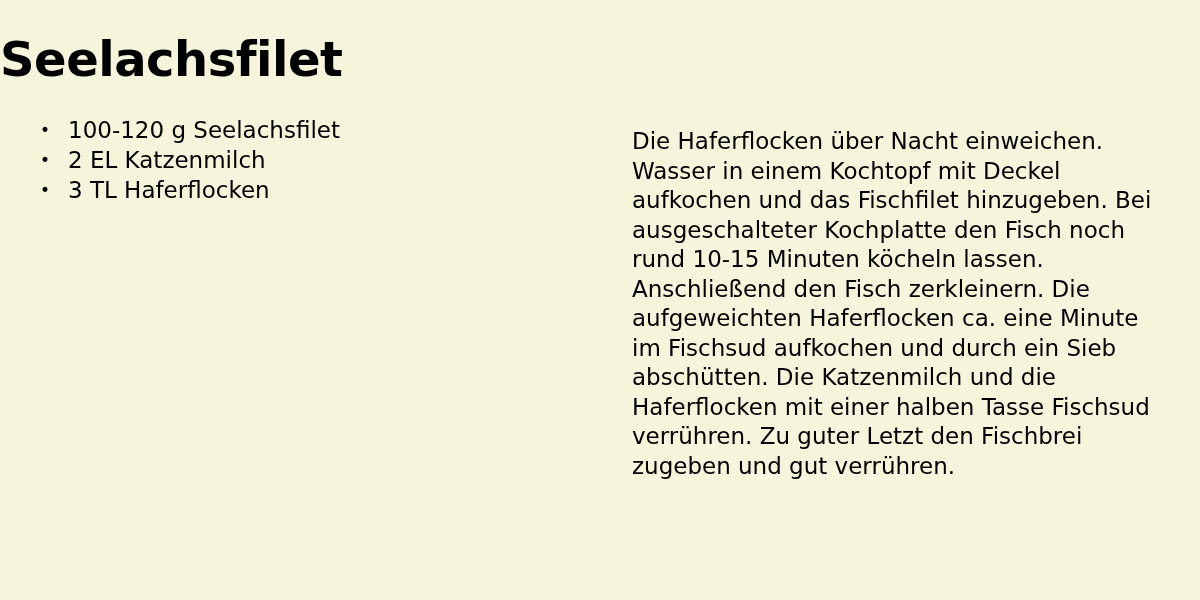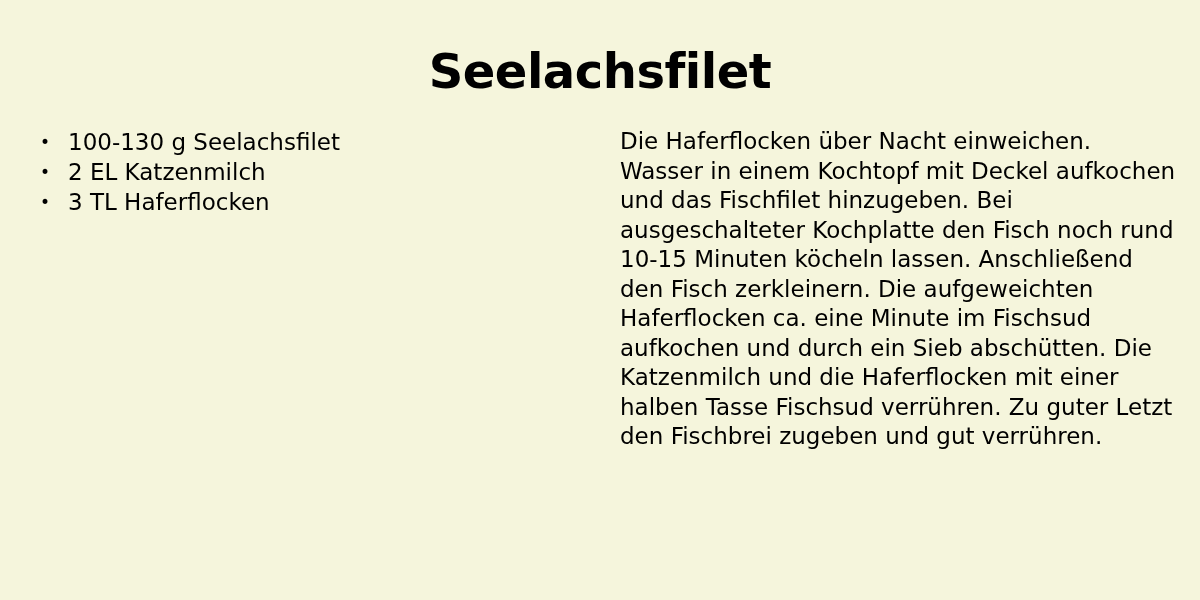--- a/index.html
+++ b/index.html
@@ -15,25 +15,25 @@
     overflow: hidden;
   }
   .slide {
     position: relative;
     width: 1200px;
     height: 600px;
     background: #f5f5dc;
     box-sizing: border-box;
   }
   .title {
-    text-align: center;
+    text-align: left;
     font-size: 48px;
     font-weight: bold;
     letter-spacing: -0.5px;
-    margin: 12px;
+    margin: 0;
     padding-top: 32px;
     line-height: 1.15;
     color: #000000;
   }
   .columns {
     display: flex;
     flex-direction: row;
     align-items: flex-start;
     padding: 0;
     margin-top: 28px;
@@ -65,39 +65,39 @@
   ul.ingredients li .bullet {
     position: absolute;
     left: 20px;
     top: 0;
     font-size: 17px;
     line-height: 30px;
   }
   .instructions {
     font-size: 23px;
     line-height: 29.5px;
-    margin: 0;
+    margin: 12px;
     color: #000000;
     text-align: left;
   }
 </style>
 </head>
 <body>
 
 <div class="slide">
 
   <h1 class="title">Seelachsfilet</h1>
 
   <div class="columns">
 
     <div class="col-left">
       <ul class="ingredients">
         <li>
           <span class="bullet">•</span>
-          <span>100-130 g Seelachsfilet</span>
+          <span>100-120 g Seelachsfilet</span>
         </li>
         <li>
           <span class="bullet">•</span>
           <span>2 EL Katzenmilch</span>
         </li>
         <li>
           <span class="bullet">•</span>
           <span>3 TL Haferflocken</span>
         </li>
       </ul>

